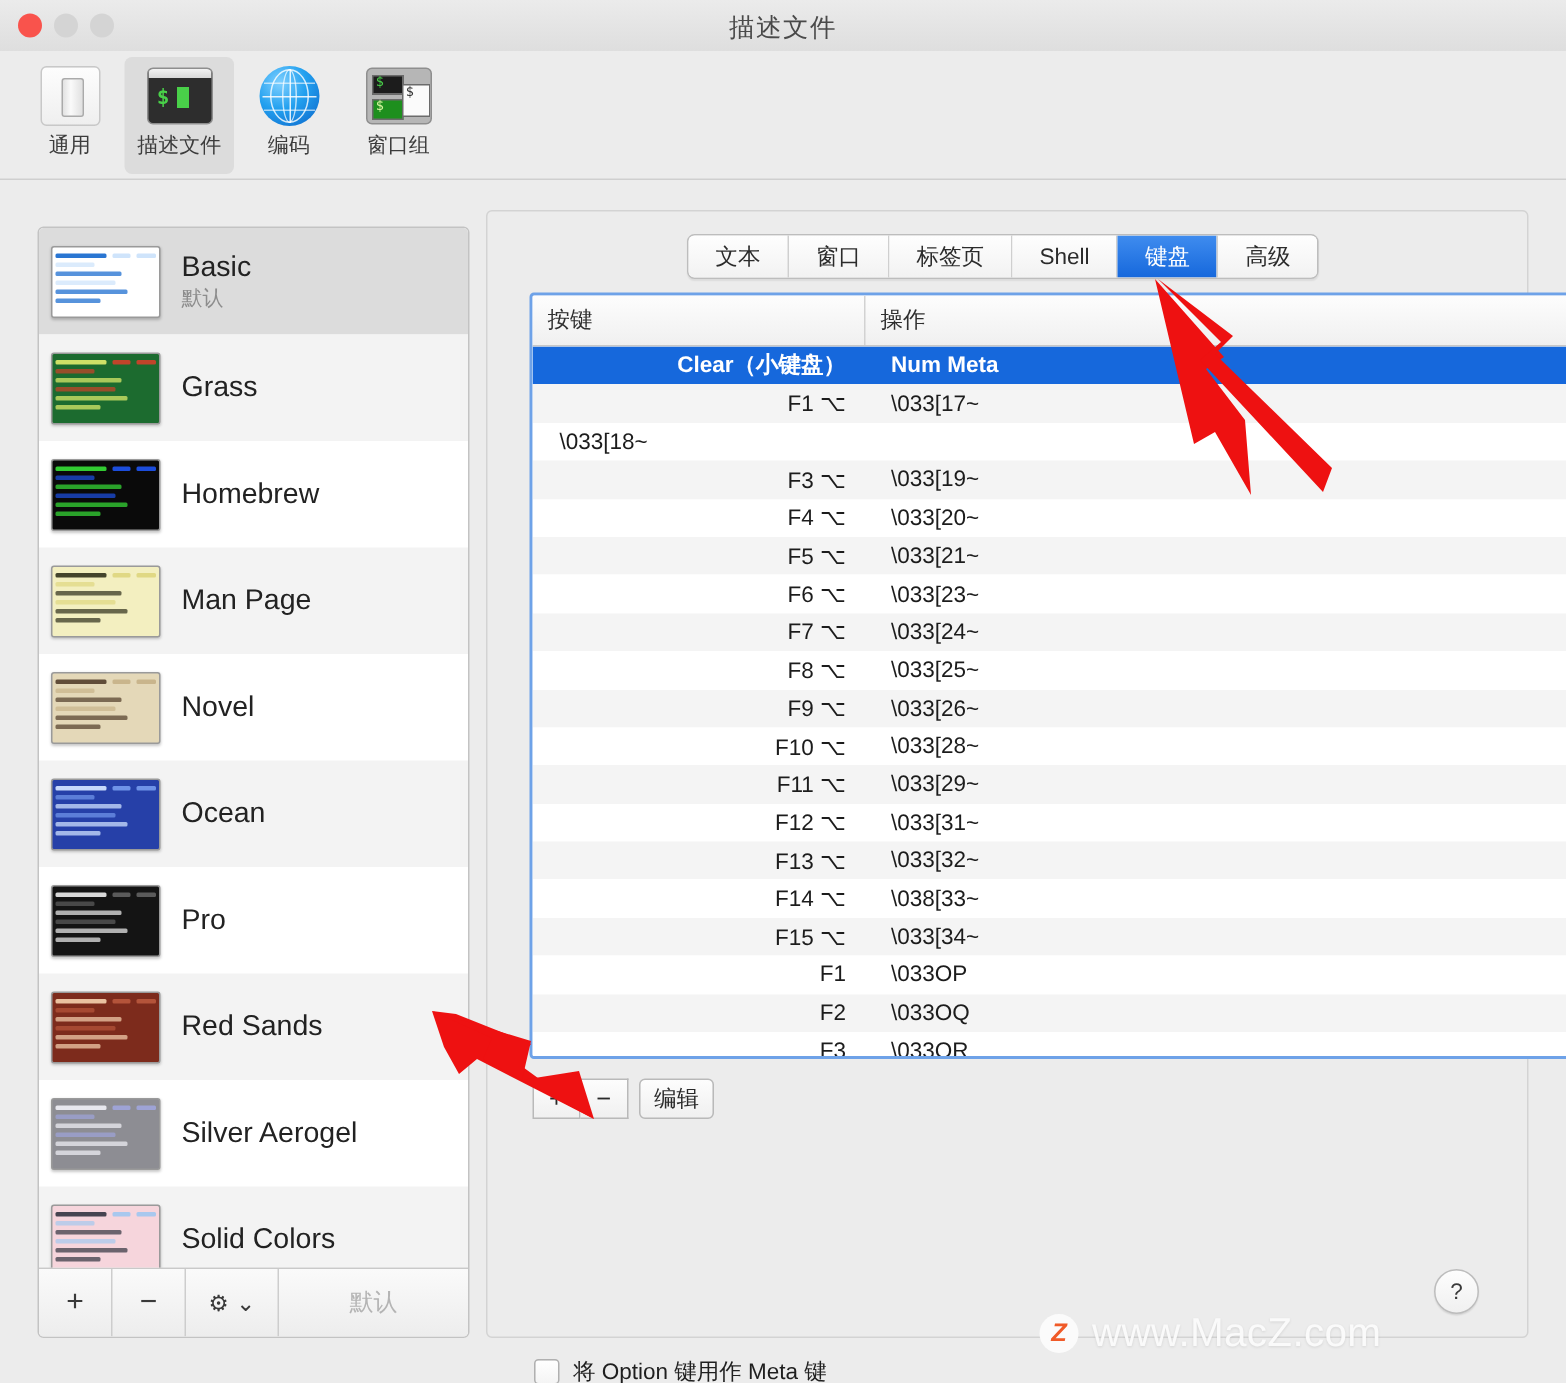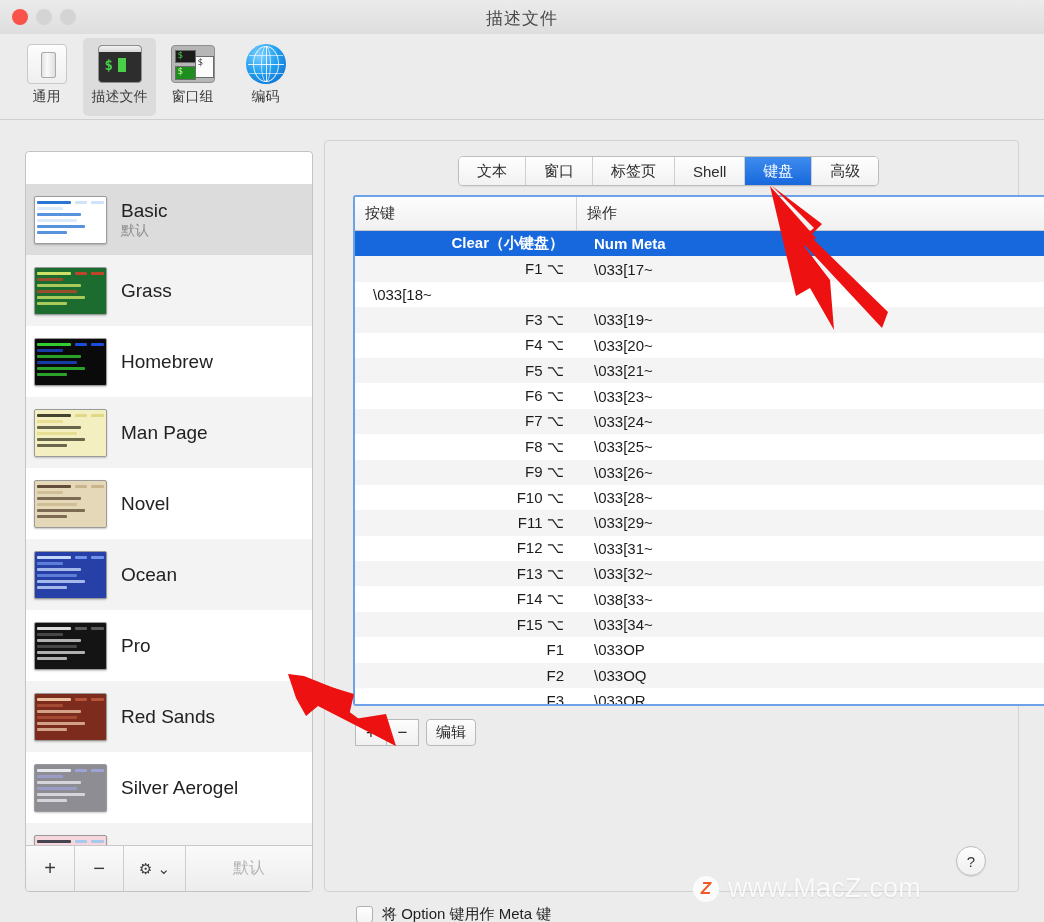--- a/index.html
+++ b/index.html
@@ -154,21 +154,21 @@
   .sidebar {
     position: absolute; left: 25px; top: 151px;
     width: 288px; height: 741px;
     background: #ffffff;
     border: 1px solid #c3c3c3;
     border-radius: 4px;
     display: flex; flex-direction: column;
     overflow: hidden;
   }
   .profile-list {
-    flex: 1; overflow: hidden; margin-top: 32px;
+    flex: 1; overflow: hidden;
   }
   .profile-row {
     height: 71px;
     display: flex; align-items: center;
     padding-left: 8px;
     cursor: default;
     background: #ffffff;
   }
   .profile-row.alt { background: #f3f3f3; }
   .profile-row.selected { background: #dcdcdc; }
@@ -383,41 +383,41 @@
         <div class="ic-term">
             <span class="dollar">$</span>
             <span class="cursor"></span>
           </div>
       </div>
       <div class="tblabel">描述文件</div>
     </div>
 
     <div class="tbitem">
       <div class="tbicon">
-        <div class="ic-wingrp">
-            <div class="w1"></div>
-            <div class="w2"></div>
-            <div class="w3"></div>
-          </div>
-      </div>
-      <div class="tblabel">窗口组</div>
-    </div>
-
-    <div class="tbitem">
-      <div class="tbicon">
         <div class="ic-globe">
           <div class="m2"></div>
             <div class="m3"></div>
             <div class="meridian"></div>
           <div class="eq"></div>
             <div class="eq2"></div>
             <div class="eq3"></div>
         </div>
       </div>
       <div class="tblabel">编码</div>
+    </div>
+
+    <div class="tbitem">
+      <div class="tbicon">
+        <div class="ic-wingrp">
+            <div class="w1"></div>
+            <div class="w2"></div>
+            <div class="w3"></div>
+          </div>
+      </div>
+      <div class="tblabel">窗口组</div>
     </div>
 
   </div>
 
   <div class="sidebar">
     <div class="profile-list" id="profile-list">
         <div class="profile-row selected">
           <div class="thumb" style="background: rgb(255, 255, 255);">
             <div class="tl" style="top: 4px; width: 34px; background: rgb(31, 111, 208); opacity: 0.95;"></div>
             <div class="tl" style="top: 10px; width: 26px; background: rgb(207, 228, 251); opacity: 0.75;"></div>

